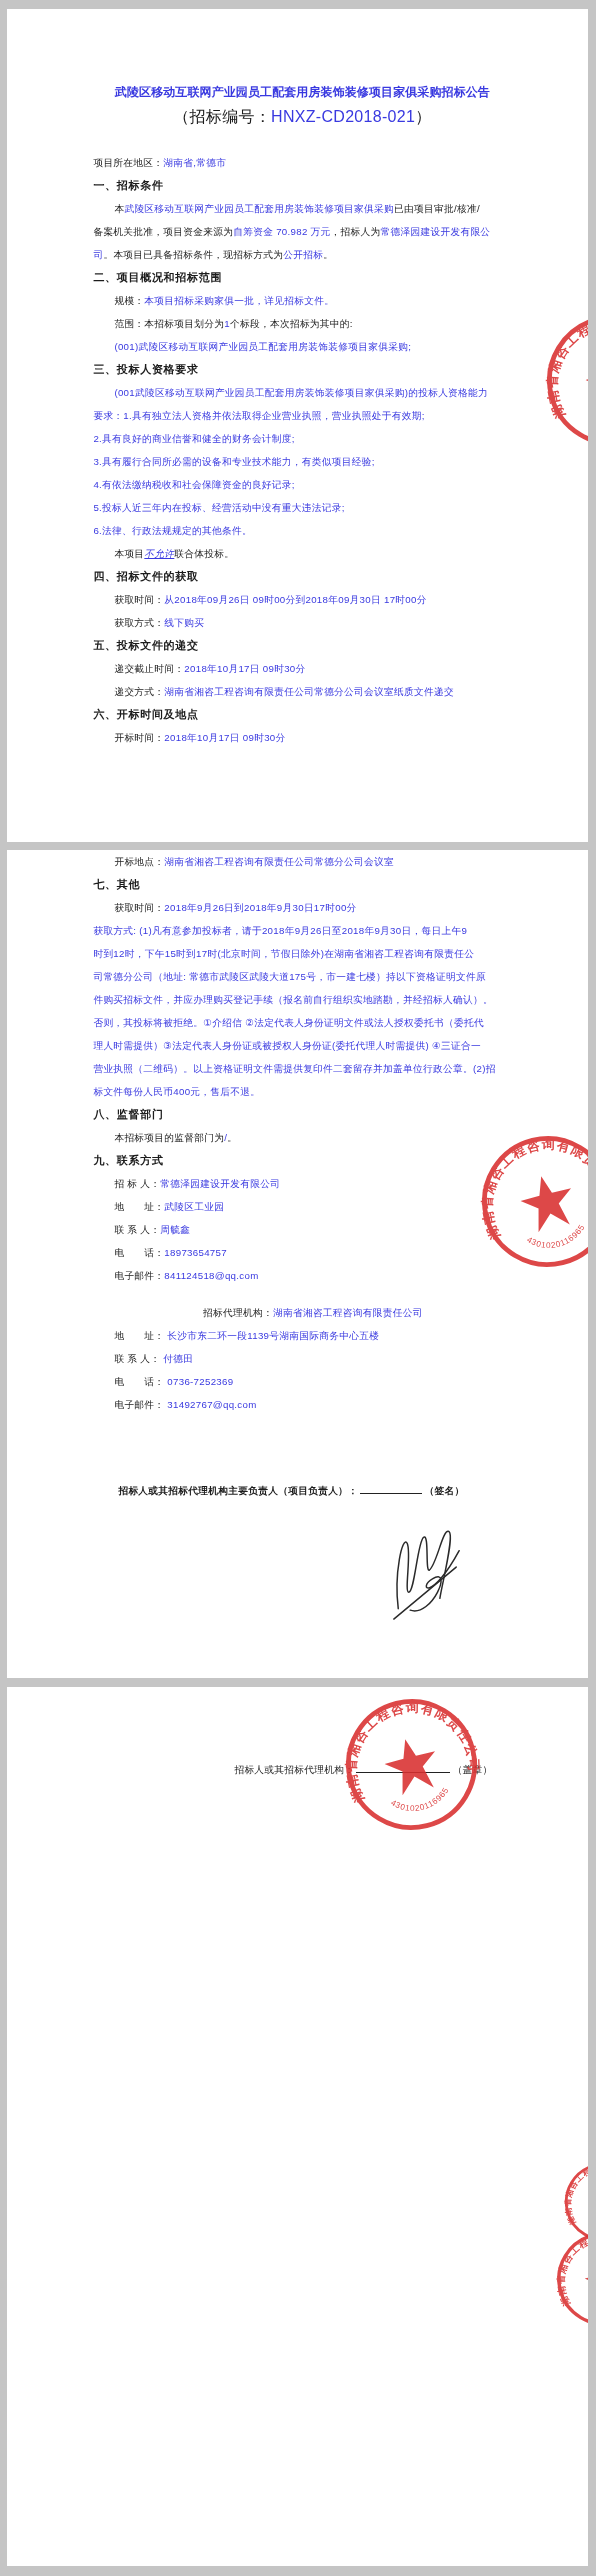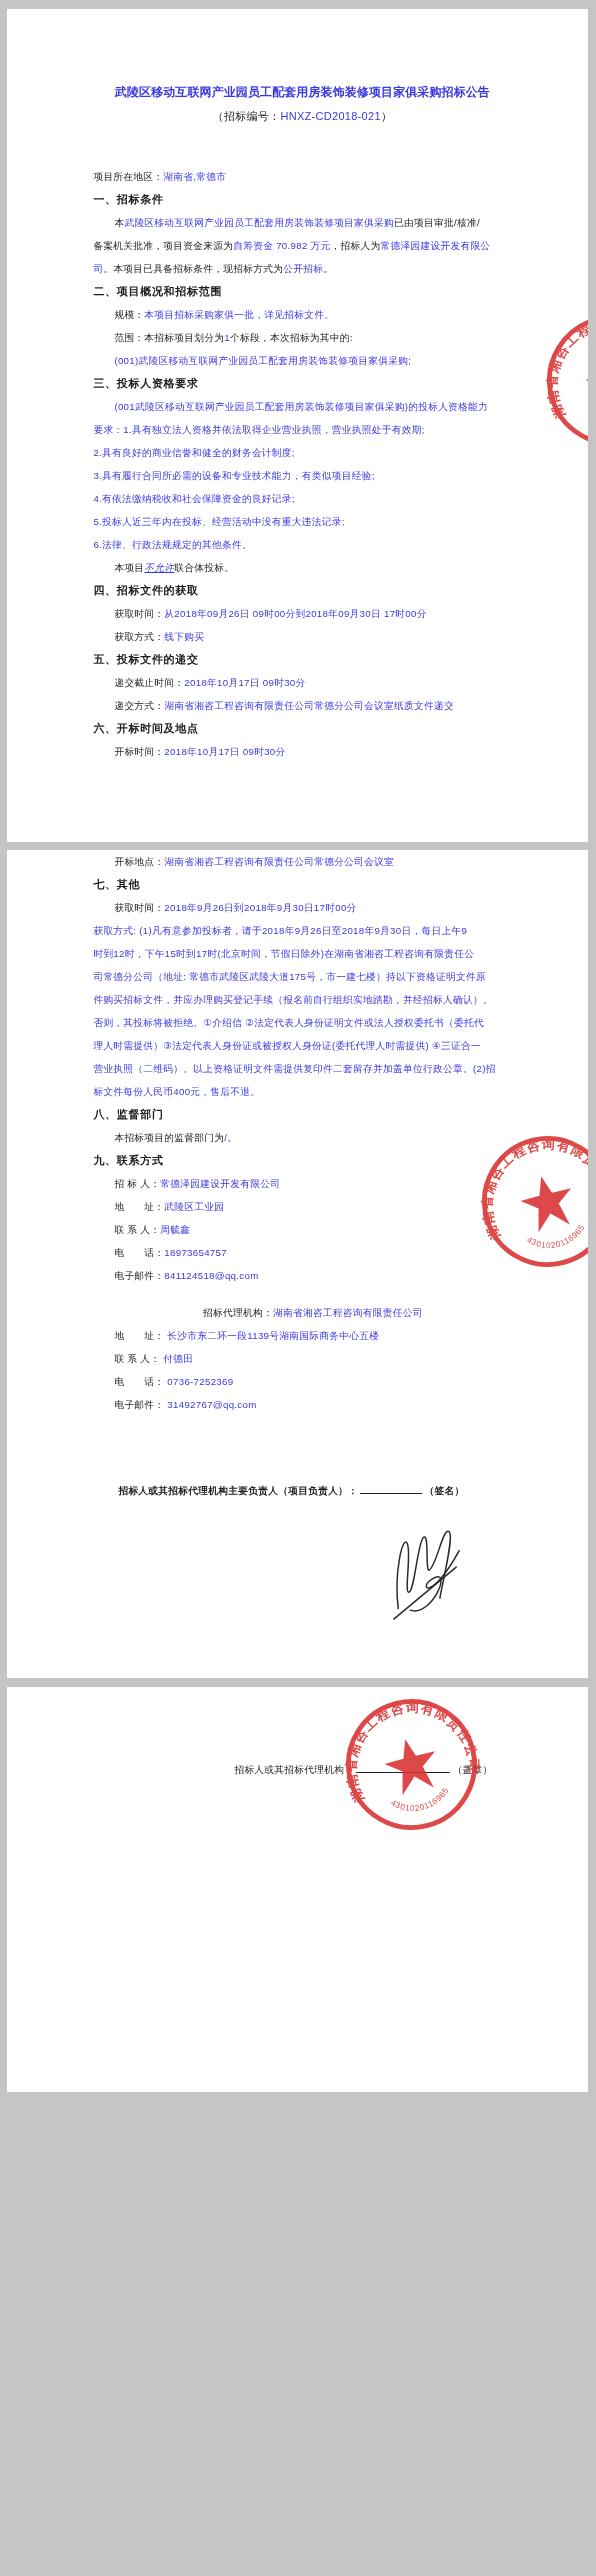--- a/index.html
+++ b/index.html
@@ -1,40 +1,40 @@
 <!DOCTYPE html>
 <html style="font-size:12px"><head>
 <meta charset="utf-8">
 <style>
   html,body{margin:0;padding:0;}
   body{
     width:597px;background:#c5c5c5;
     font-family:"Liberation Sans","DejaVu Sans",sans-serif;
   }
-  .canvas{width:597px;height:2092px;position:relative;padding-top:9px;box-sizing:border-box;}
+  .canvas{width:597px;height:2576px;position:relative;padding-top:9px;box-sizing:border-box;}
   .page{
     position:relative;width:581px;margin-left:7.4px;background:#ffffff;
     overflow:hidden;box-sizing:border-box;
   }
   .page-1{height:833px;margin-bottom:8.2px;}
   .page-2{height:828px;margin-bottom:9px;}
   .page-3{height:879px;}
   .content{position:absolute;left:86px;top:0;width:418px;}
   .line{
     height:23px;line-height:23px;font-size:9.7px;letter-spacing:0.3px;
     color:#1c1c1c;white-space:nowrap;
   }
   .title{
     margin-top:71px;height:25px;line-height:25px;text-align:center;
     font-size:12px;font-weight:bold;letter-spacing:0.1px;
   }
-  .subtitle{text-align:center;font-size:11px;}
+  .subtitle{text-align:center;font-size:16px;}
   .heading{font-weight:bold;font-size:11px;color:#111111;letter-spacing:0.7px;}
   .ind{padding-left:21px;}
-  .gap-lg{margin-top:37px;}
+  .gap-lg{margin-top:23px;}
   .gap-sm{margin-top:14px;text-align:center;}
   .sign-line{margin-top:63px;padding-left:25px;font-weight:bold;}
   .seal-line{margin-top:71px;padding-left:141px;}
   .blue{color:#3939e0;}
   .black{color:#1c1c1c;}
   .italic{font-style:italic;text-decoration:underline;}
   .uline{
     display:inline-block;border-bottom:0.7px solid #222222;height:10.4px;
     margin:0 2.2px;vertical-align:baseline;
   }

